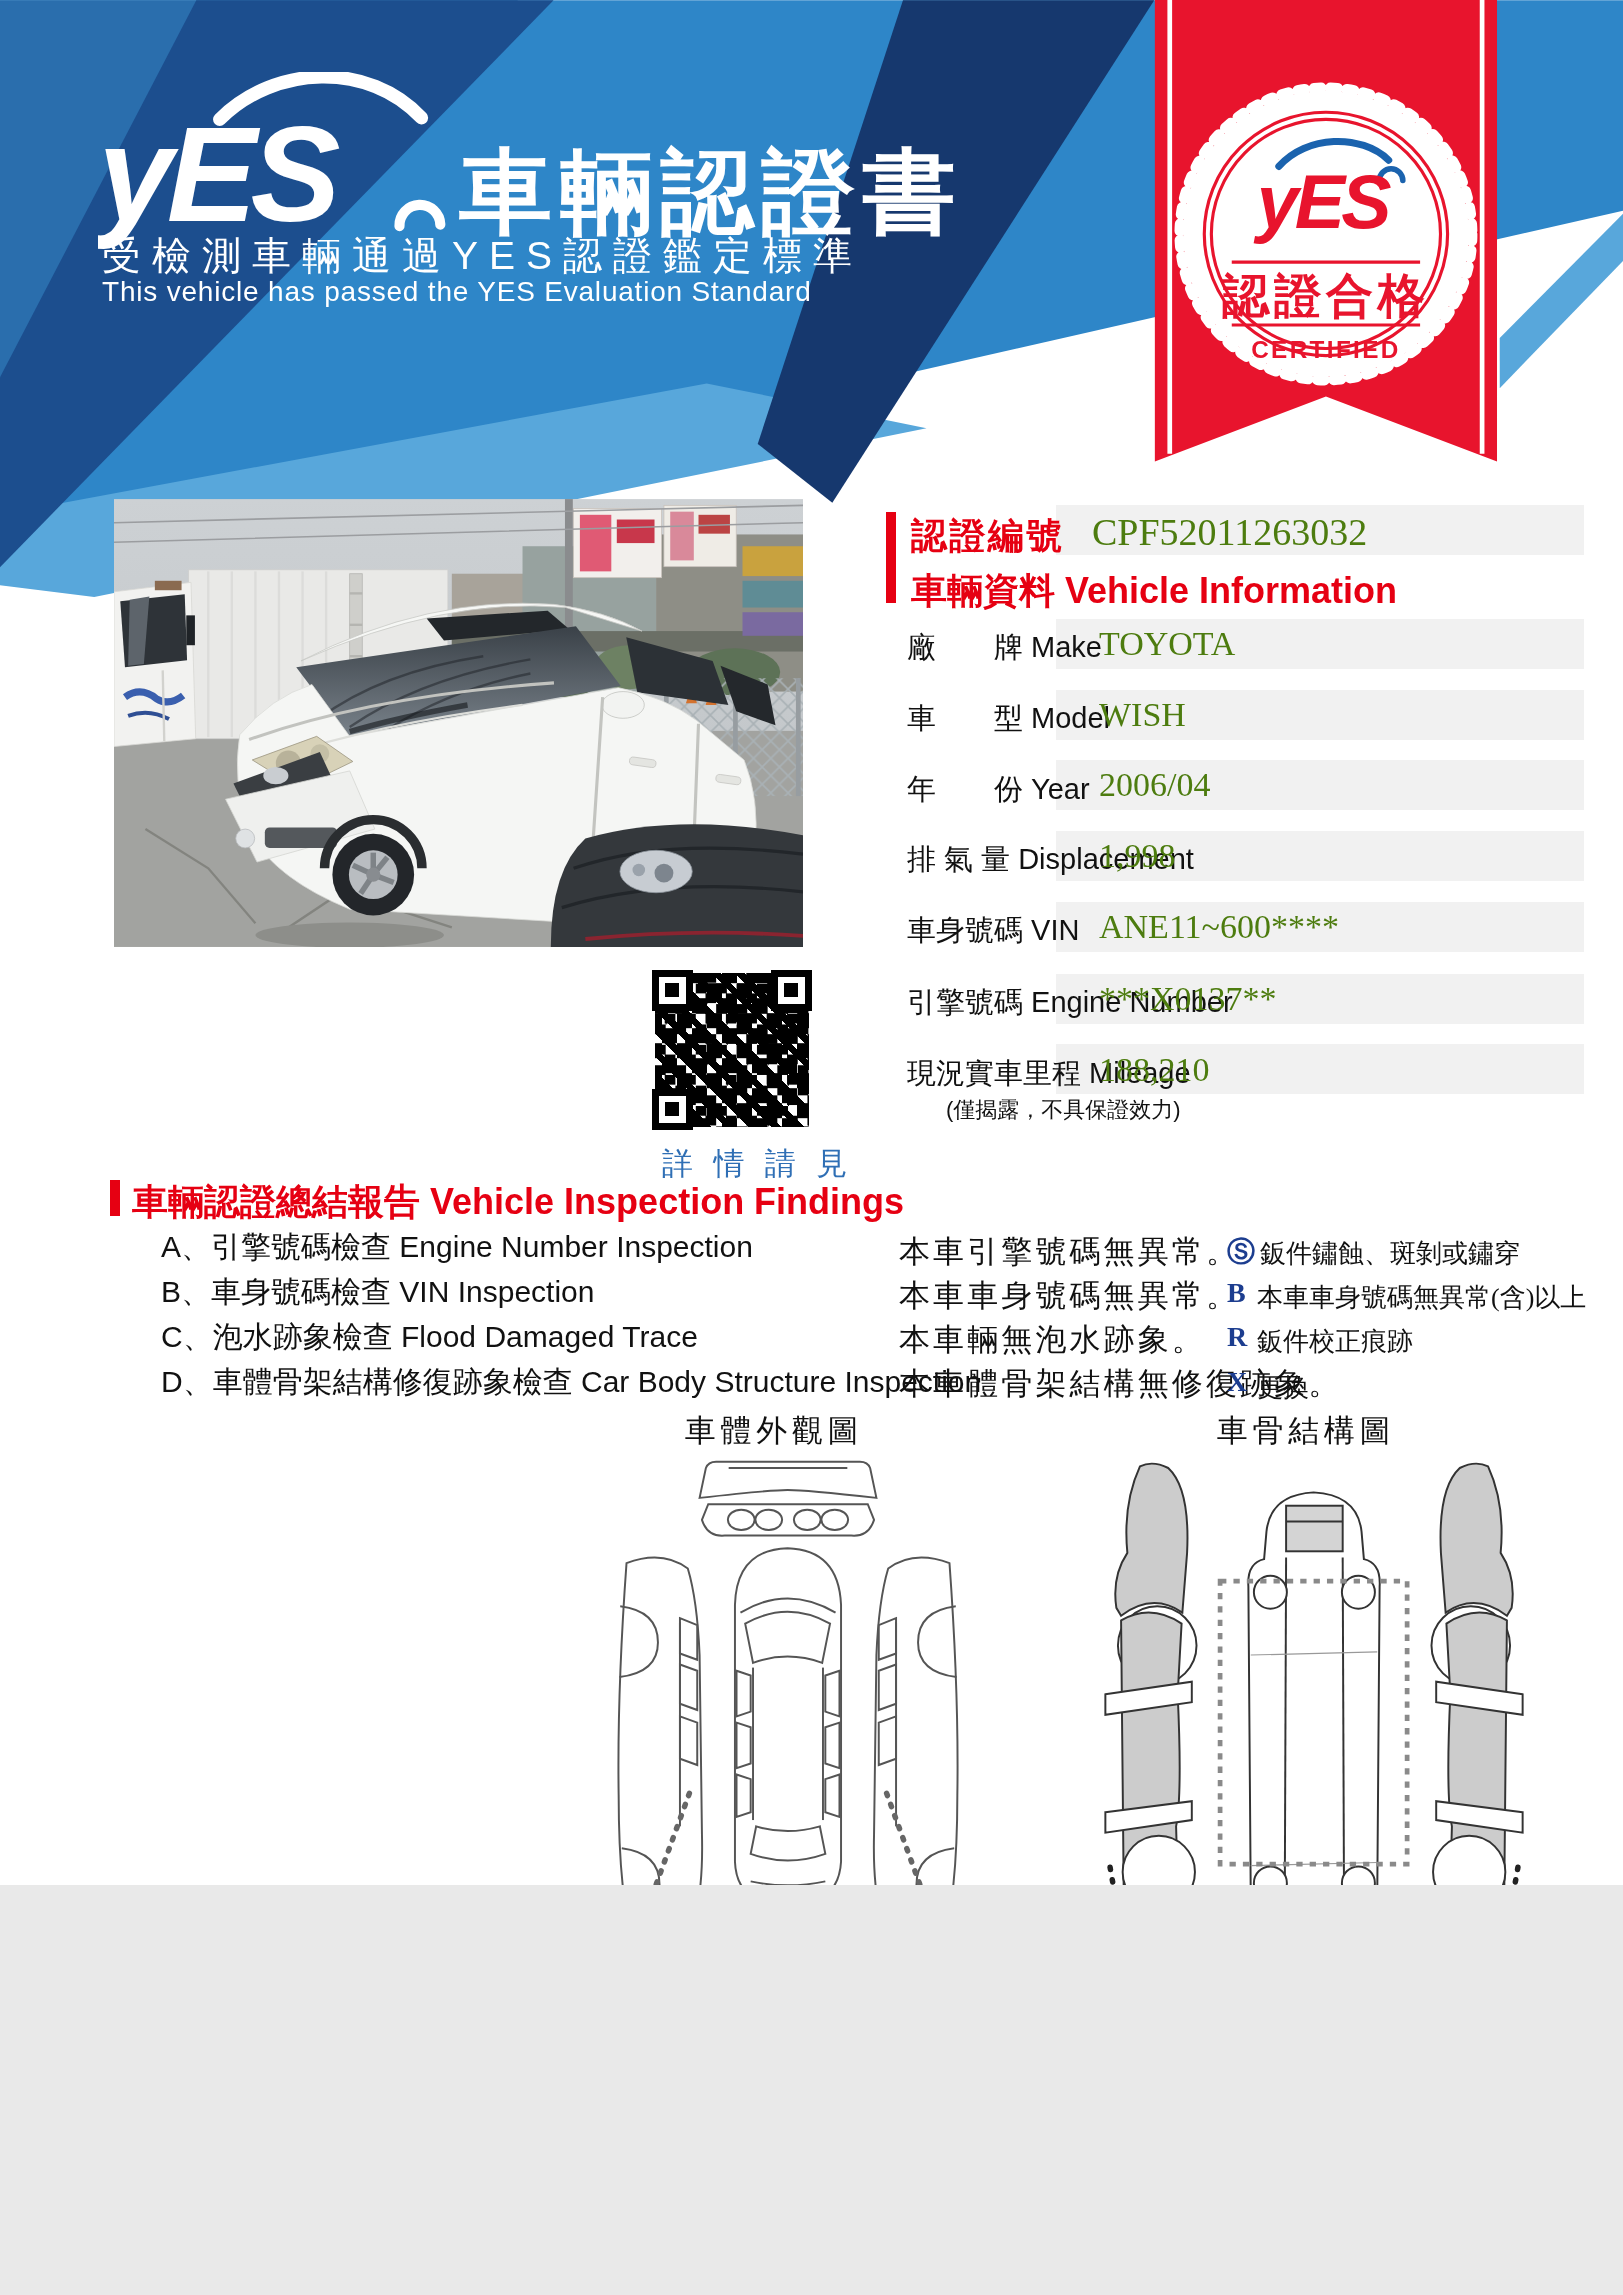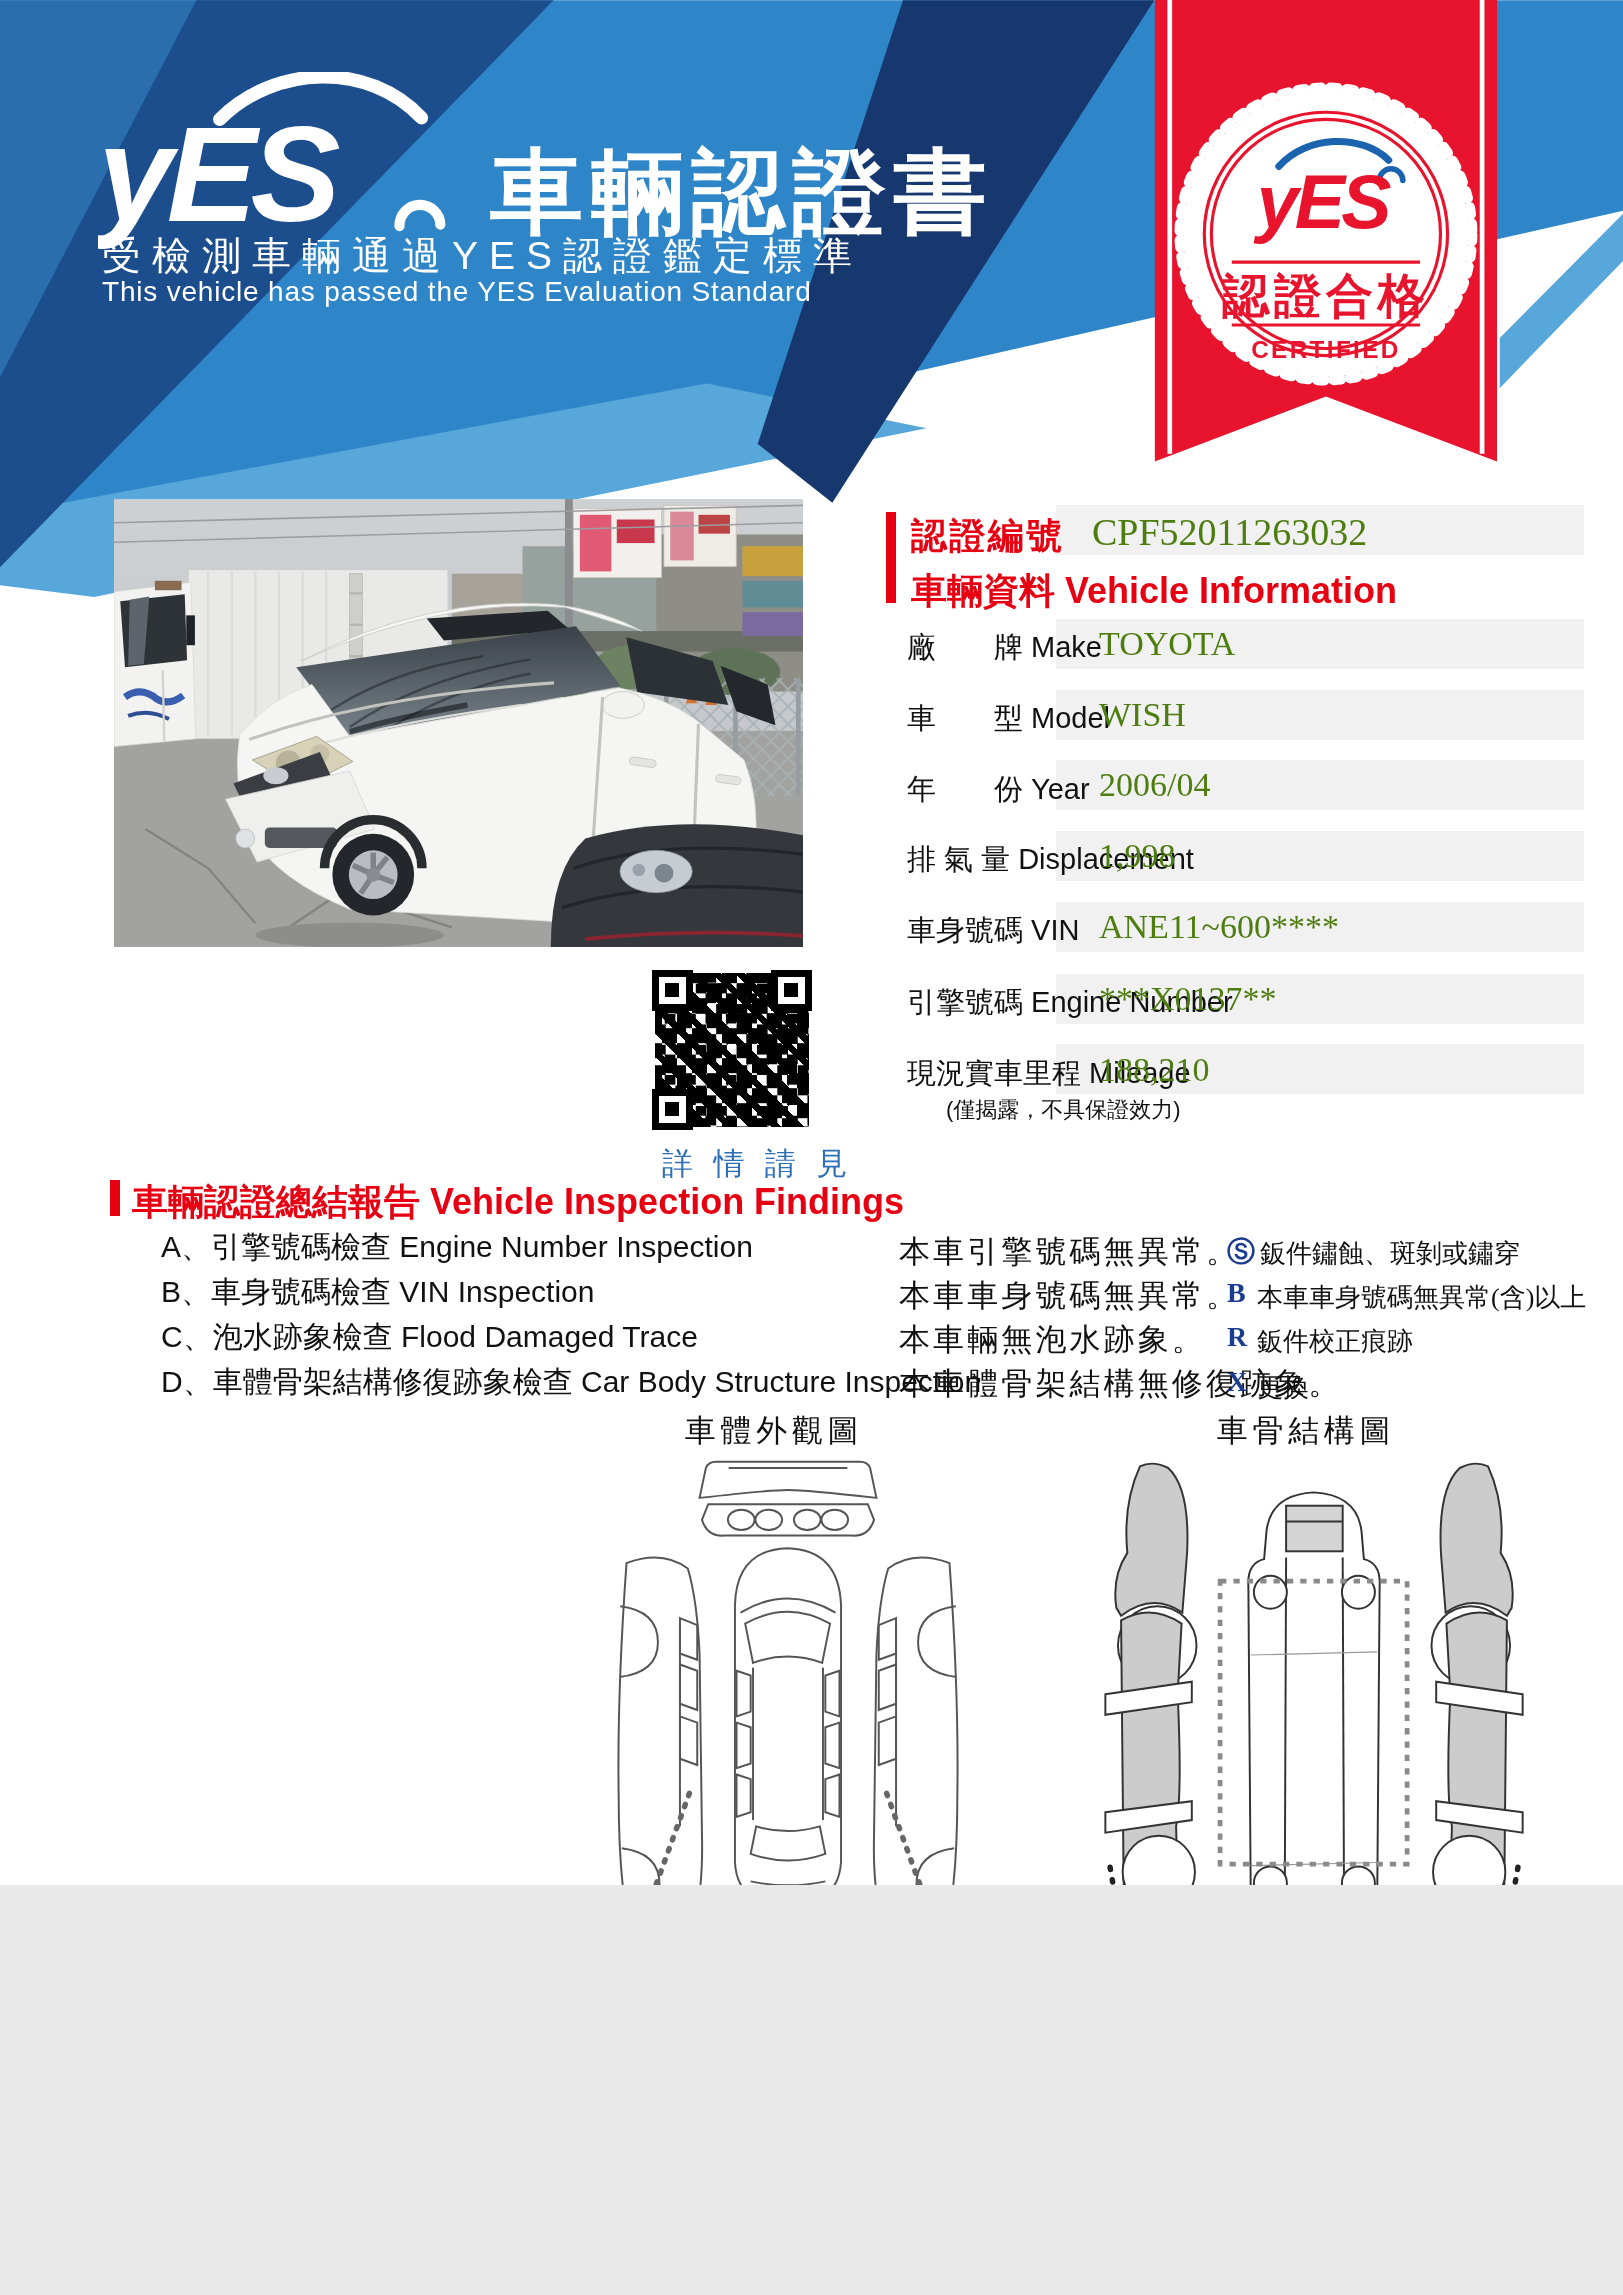--- a/index.html
+++ b/index.html
@@ -58,21 +58,21 @@
     <polygon points="250,0 705,0 0,722 0,480" fill="#1C4E8E"></polygon>
     <polygon points="1150,0 1470,0 1060,640 965,565" fill="#16386E"></polygon>
   </svg>
 
   <svg class="abs" style="left:125;top:92;left:98px;top:72px;" width="369" height="185" viewBox="0 0 470 235">
     <path d="M155,60 C225,-10 345,-14 412,58" stroke="#fff" stroke-width="17" fill="none" stroke-linecap="round"></path>
     <path d="M384,196 a26,26 0 0 1 52,-2" stroke="#fff" stroke-width="13" fill="none" stroke-linecap="round"></path>
     <text x="0" y="190" font-family="Liberation Sans, sans-serif" font-style="italic" font-weight="900" font-size="172" fill="#ffffff" letter-spacing="-8">yES</text>
   </svg>
 
-  <div class="abs h-title" style="left:459px;top:130px;margin-left:31px;">車輛認證書</div>
+  <div class="abs h-title" style="left:459px;top:130px;">車輛認證書</div>
   <div class="abs h-sub-zh" style="left:102px;top:229px;">受檢測車輛通過YES認證鑑定標準</div>
   <div class="abs h-sub-en" style="left:102px;top:276px;">This vehicle has passed the YES Evaluation Standard</div>
 
   <svg class="abs" style="left:1147px;top:0;" width="361" height="471" viewBox="1460 0 460 600">
     <polygon points="1470,0 1906,0 1906,588 1688,505 1470,588" fill="#E8142D"></polygon>
     <line x1="1489" y1="0" x2="1489" y2="578" stroke="#fff" stroke-width="6"></line>
     <line x1="1887" y1="0" x2="1887" y2="578" stroke="#fff" stroke-width="6"></line>
     <circle cx="1688" cy="298" r="182" fill="#ffffff"></circle>
     <circle cx="1688" cy="298" r="186" fill="none" stroke="#ffffff" stroke-width="14" stroke-dasharray="9 12" stroke-linecap="round"></circle>
     <circle cx="1688" cy="298" r="155" fill="none" stroke="#E8142D" stroke-width="4"></circle>

